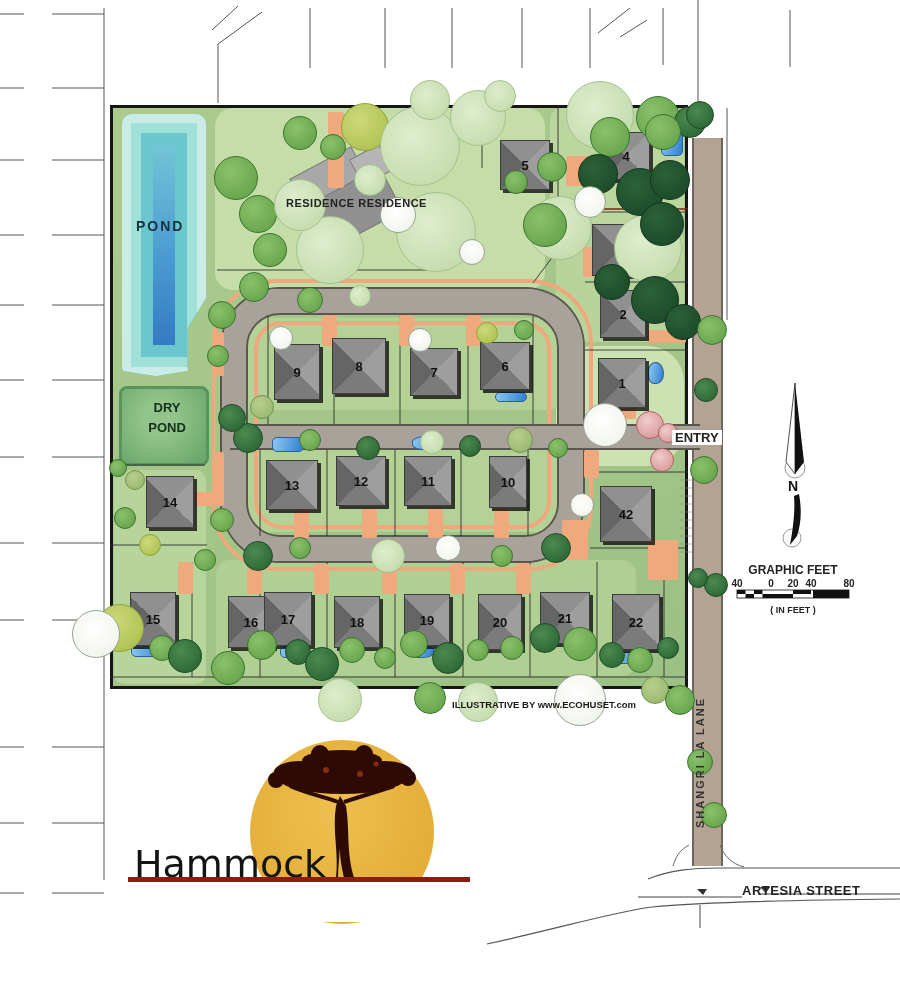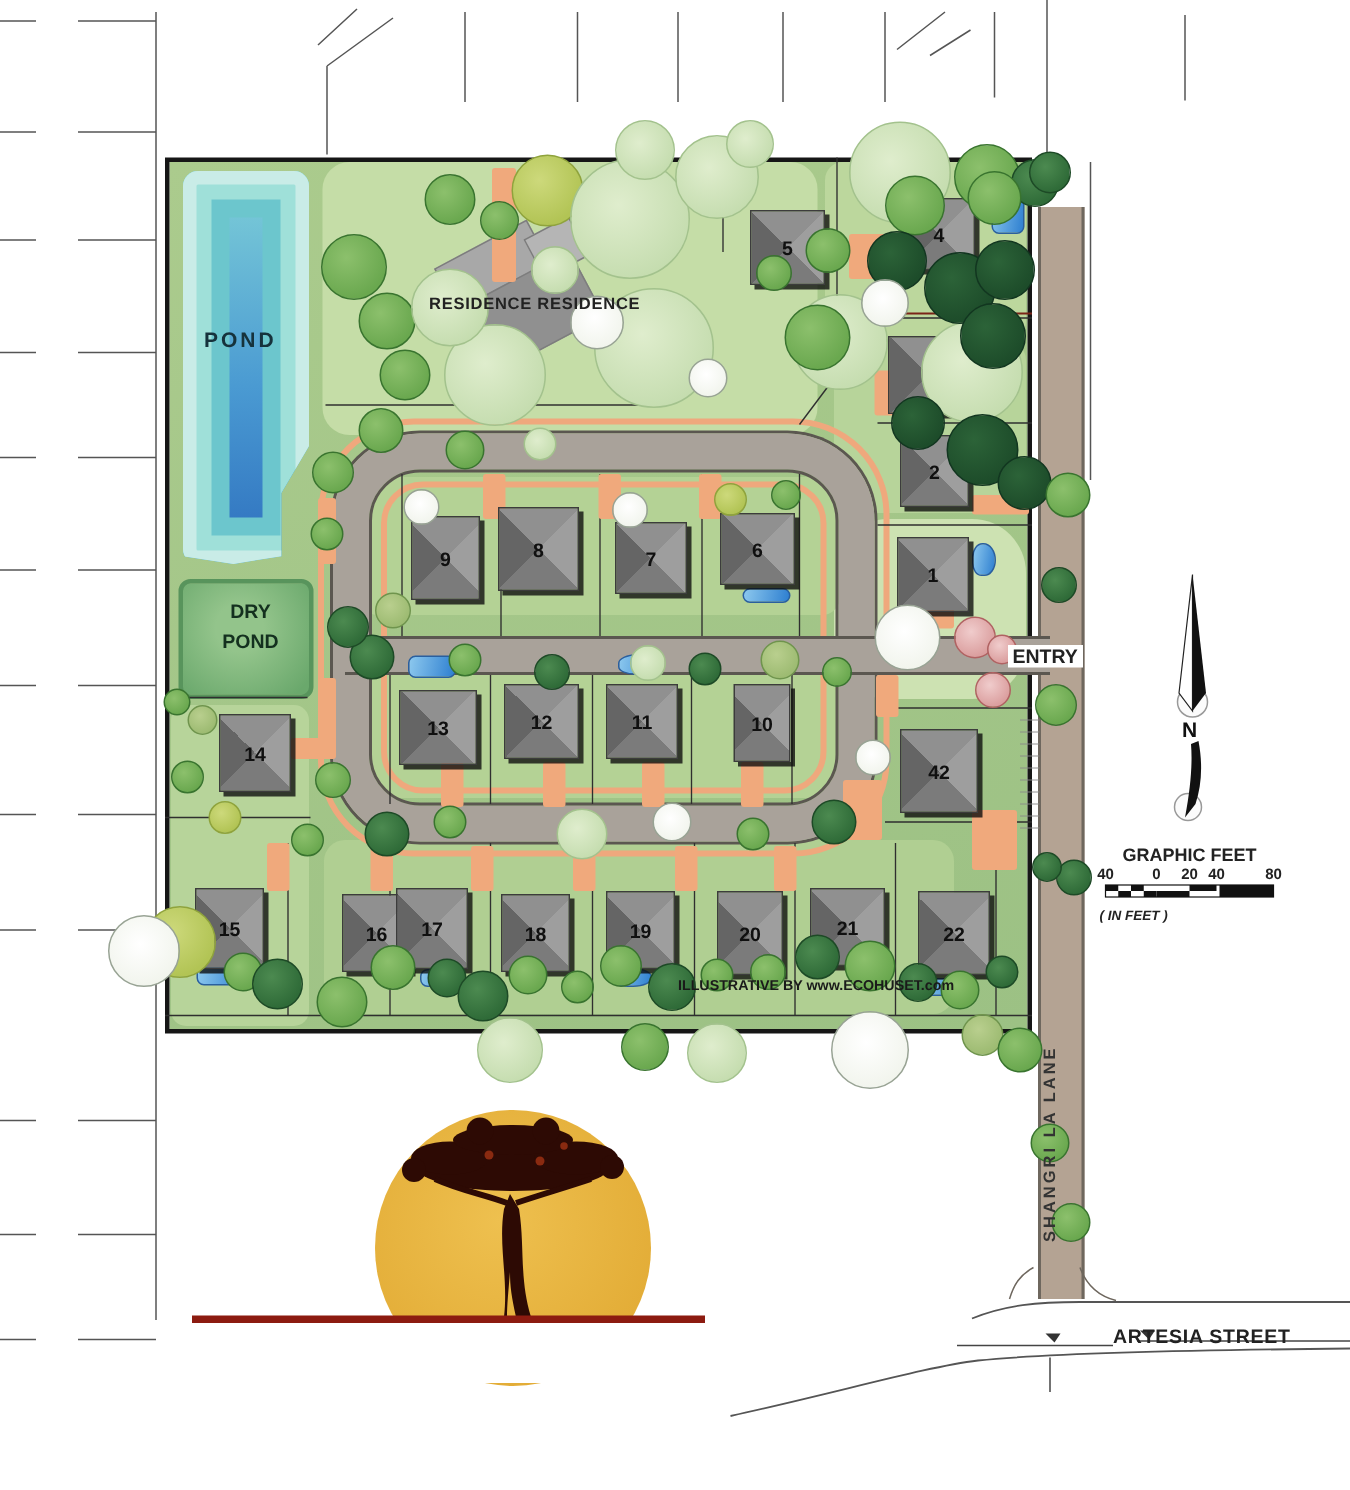--- a/index.html
+++ b/index.html
@@ -52,24 +52,24 @@
   .res{position:absolute;border:1px solid #7d7d7d;}
   
   .lbl{position:absolute;font-weight:bold;color:#1d2a28;white-space:nowrap;}
   #lbl-pond{left:136px;top:218px;font-size:14px;letter-spacing:2px;color:#16323c;}
   #lbl-drypond{left:134px;top:398px;width:66px;font-size:13px;line-height:1.55;text-align:center;white-space:normal;color:#14301f;}
   #lbl-res{left:286px;top:197px;font-size:11px;letter-spacing:.5px;color:#222;}
   #lbl-entry{left:672px;top:430px;font-size:13px;background:#fff;padding:0 3px;color:#222;}
   #lbl-shangri{left:694px;top:668px;height:160px;font-size:11px;letter-spacing:2px;color:#333;
         writing-mode:vertical-rl;transform:rotate(180deg);}
   #lbl-artesia{left:742px;top:883px;font-size:13px;letter-spacing:.5px;color:#222;}
-  #lbl-credit{left:452px;top:652px;font-size:9.5px;color:#1a1a1a;text-align:center;}
+  #lbl-credit{left:452px;top:699px;font-size:9.5px;color:#1a1a1a;text-align:center;}
   #lbl-n{left:788px;top:478px;font-size:14px;color:#111;}
   #lbl-gscale{left:733px;top:563px;width:120px;text-align:center;font-size:12px;color:#222;}
-  #lbl-infeet{left:733px;top:605px;width:120px;font-size:9px;color:#222;font-style:italic;}
+  #lbl-infeet{left:733px;top:605px;width:120px;text-align:center;font-size:9px;color:#222;}
   .tick{position:absolute;top:578px;font-size:10px;font-weight:bold;color:#222;transform:translateX(-50%);}
   
   #logo-circle{position:absolute;left:250px;top:740px;width:184px;height:184px;border-radius:50%;
         background:radial-gradient(circle at 45% 40%,#eec04f,#e2ab35 80%);}
   #logo-cover{position:absolute;left:238px;top:882px;width:215px;height:40px;background:#fff;}
   #logo-word1{position:absolute;left:134px;top:842px;font-size:38px;letter-spacing:0px;color:#141414;
         font-family:"DejaVu Sans",sans-serif;}
   #logo-word2{position:absolute;left:353px;top:842px;font-size:38px;color:#7c1a10;
         font-family:"DejaVu Sans",sans-serif;}
   #logo-underline{position:absolute;left:128px;top:877px;width:342px;height:5px;background:#8c1b10;}
@@ -403,15 +403,16 @@
     <g stroke="#2d0a04" stroke-width="4" fill="none">
       <path d="M82 60 C66 54 52 52 34 44 M88 60 C106 54 120 50 138 44"></path>
     </g>
     <g fill="#8a2a10">
       <circle cx="70" cy="28" r="3"></circle>
         <circle cx="104" cy="32" r="3"></circle>
         <circle cx="120" cy="22" r="2.5"></circle>
     </g>
   </svg>
   <div id="logo-cover"></div>
+  <div id="logo-word1">Hammock</div>
   <div id="logo-underline"></div>
 
 </div>
 
 </body></html>

